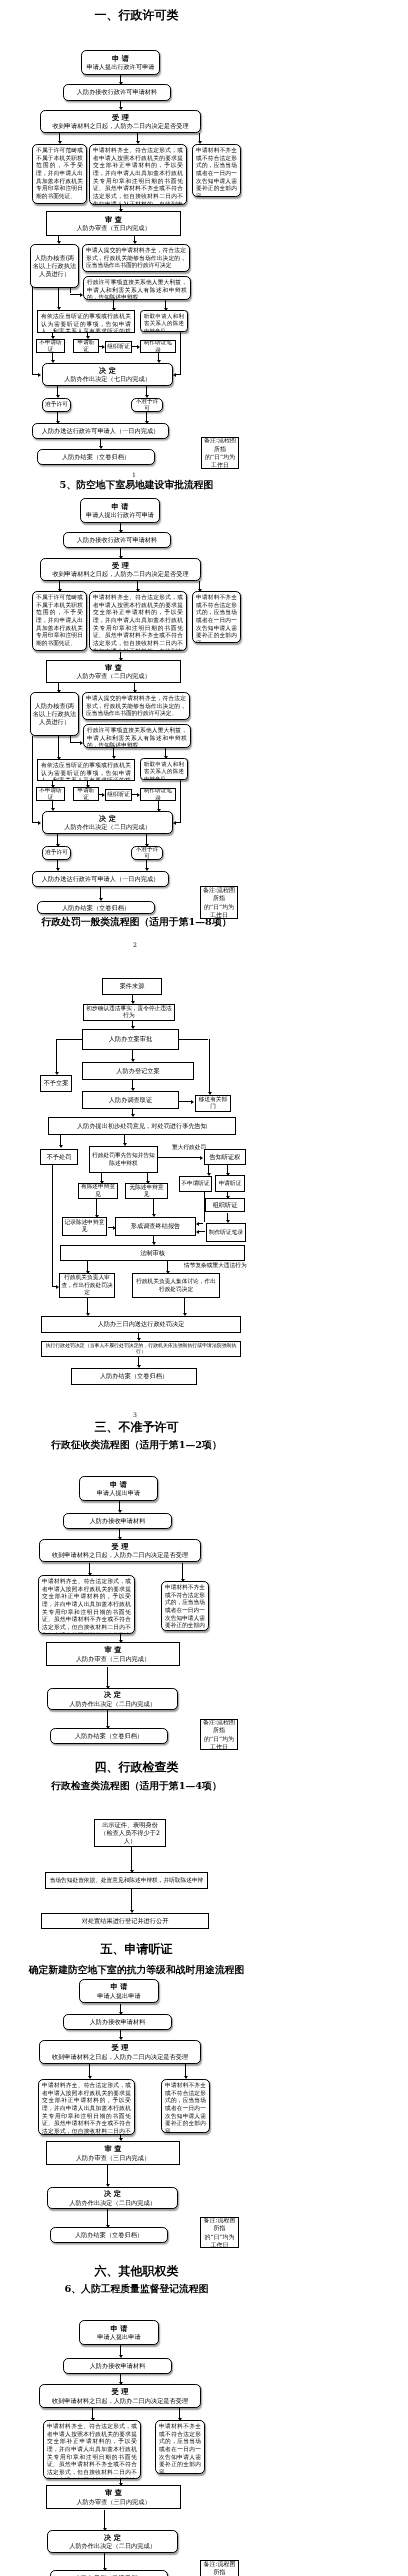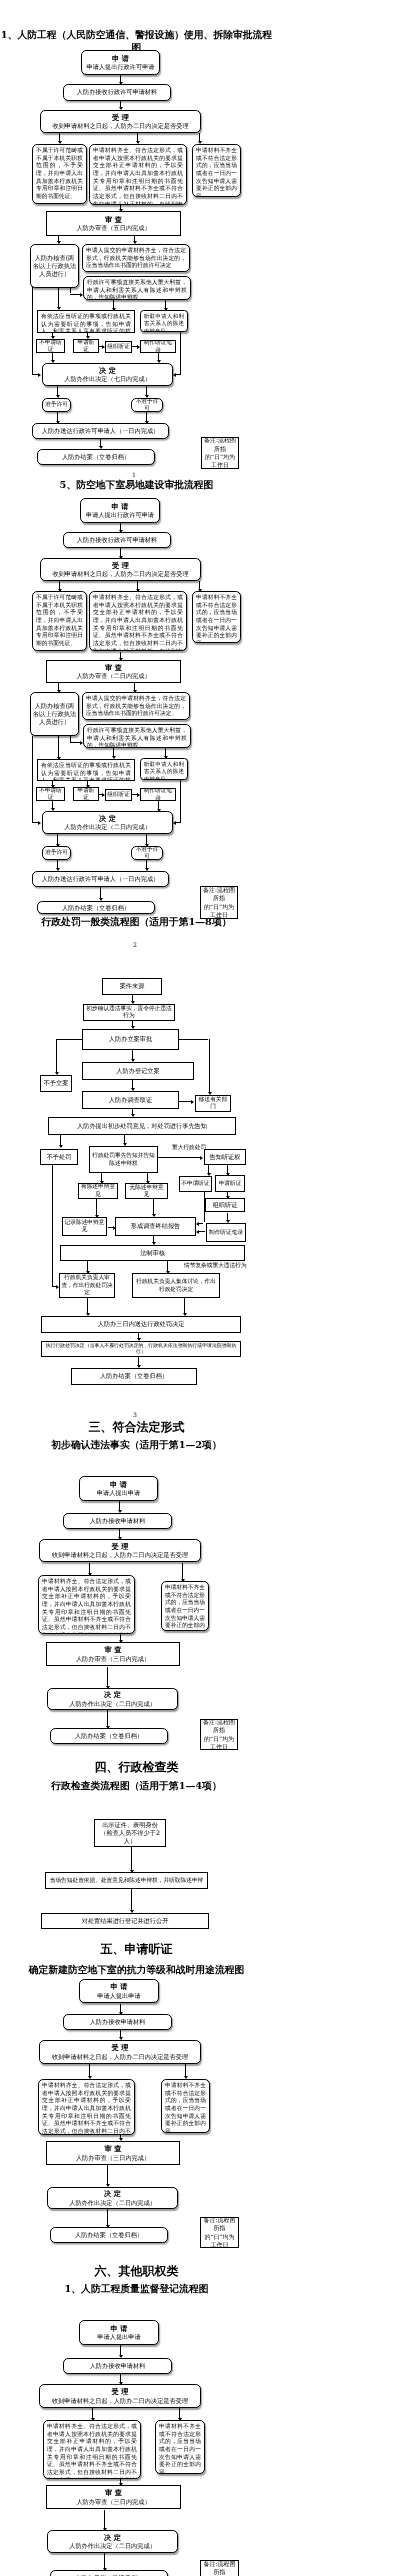--- a/index.html
+++ b/index.html
@@ -32,21 +32,21 @@
   .ha::after{content:"";position:absolute;right:-3.1px;top:-2.1px;width:0;height:0;
              border:2.1px solid transparent;border-left:3.1px solid #000;border-right:none}
   .hal::after{content:"";position:absolute;left:-3.1px;top:-2.1px;width:0;height:0;
              border:2.1px solid transparent;border-right:3.1px solid #000;border-left:none}
 </style>
 </head>
 <body>
 
 <div id="page">
 
-  <div class="h2" style="top:29px">1、人防工程（人民防空通信、警报设施）使用、拆除审批流程图</div>
+  <div class="h1" style="top:7.2px">一、行政许可类</div>
 
   <div class="bx rd" style="left:81px;top:50px;width:79px;height:25px">
     <b class="bt">申  请</b>
     <span>申请人提出行政许可申请</span>
   </div>
   <div class="bx rd" style="left:63px;top:84px;width:108px;height:16.5px">
     <span>人防办接收行政许可申请材料</span>
   </div>
   <div class="bx rd" style="left:40px;top:110px;width:161px;height:23px">
     <b class="bt">受  理</b>
@@ -260,22 +260,22 @@
     <span>人防办三日内送达行政处罚决定</span>
   </div>
   <div class="bx f9" style="left:41px;top:1341px;width:200px;height:16px">
     <span>执行行政处罚决定（当事人不履行处罚决定的，行政机关依法强制执行或申请法院强制执行）</span>
   </div>
   <div class="bx" style="left:71px;top:1368px;width:126px;height:16.5px">
     <span>人防办结案（立卷归档）</span>
   </div>
   <div class="pg" style="left:133px;top:1411px">3</div>
 
-  <div class="h1" style="top:1419px">三、符合法定形式</div>
-  <div class="h2" style="top:1439px">初步确认违法事实（适用于第1—2项）</div>
+  <div class="h1" style="top:1419px">三、不准予许可</div>
+  <div class="h2" style="top:1439px">行政征收类流程图（适用于第1—2项）</div>
   <div class="bx rd" style="left:79px;top:1476px;width:79px;height:25px">
     <b class="bt">申  请</b>
     <span>申请人提出申请</span>
   </div>
   <div class="bx rd" style="left:63px;top:1513px;width:109px;height:15.5px">
     <span>人防办接收申请材料</span>
   </div>
   <div class="bx rd" style="left:39px;top:1539px;width:162px;height:23px">
     <b class="bt">受  理</b>
     <span>收到申请材料之日起，人防办二日内决定是否受理</span>
@@ -341,21 +341,21 @@
     <span>人防办作出决定（二日内完成）</span>
   </div>
   <div class="bx rd" style="left:50px;top:2227px;width:118px;height:16px">
     <span>人防办结案（立卷归档）</span>
   </div>
   <div class="note" style="left:200px;top:2217px;width:39px;height:31px">
     <span>备注:流程图所指的“日”均为工作日</span>
   </div>
 
   <div class="h1" style="top:2263px">六、其他职权类</div>
-  <div class="h2" style="top:2283px">1、人防工程质量监督登记流程图</div>
+  <div class="h2" style="top:2283px">6、人防工程质量监督登记流程图</div>
   <div class="bx rd" style="left:79px;top:2320px;width:80px;height:25px">
     <b class="bt">申  请</b>
     <span>申请人提出申请</span>
   </div>
   <div class="bx rd" style="left:63px;top:2358px;width:109px;height:15.5px">
     <span>人防办接收申请材料</span>
   </div>
   <div class="bx rd" style="left:39px;top:2384px;width:162px;height:24px">
     <b class="bt">受  理</b>
     <span>收到申请材料之日起，人防办二日内决定是否受理</span>

